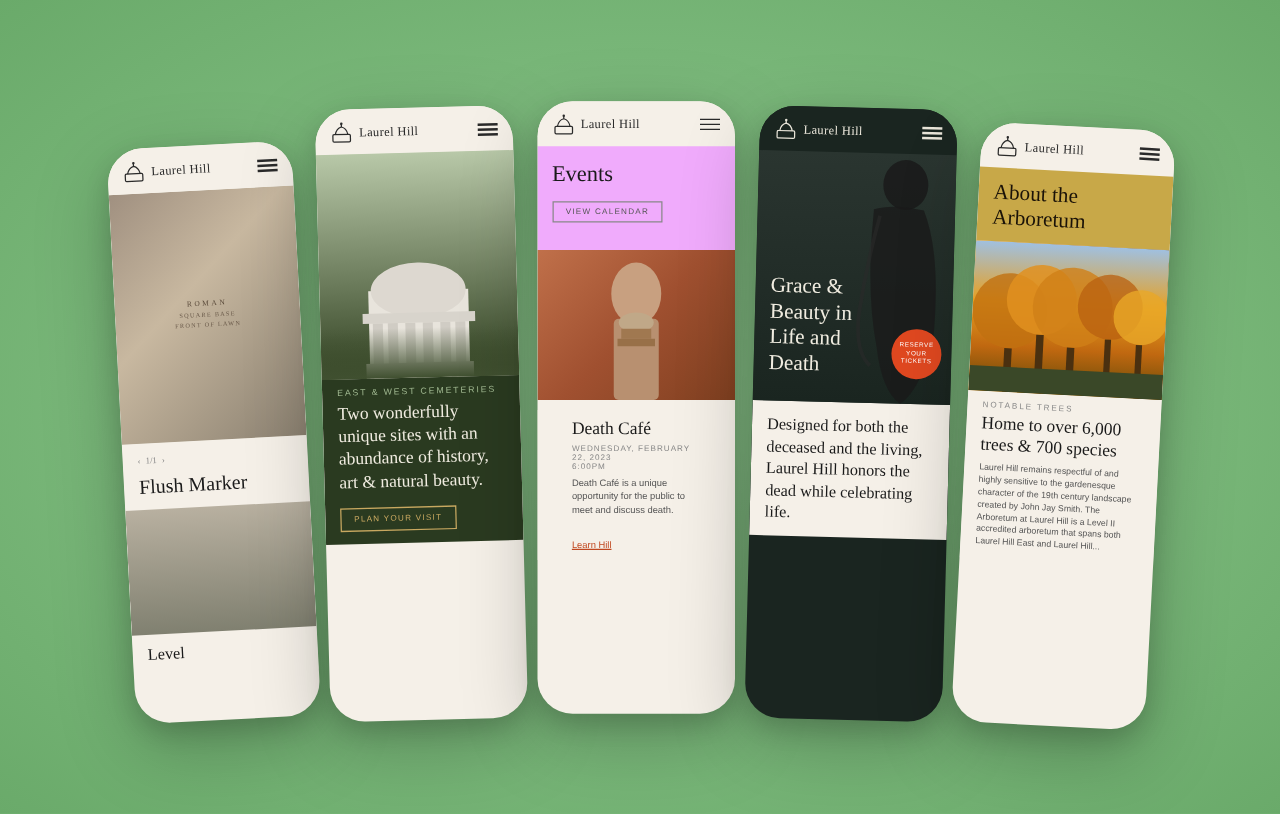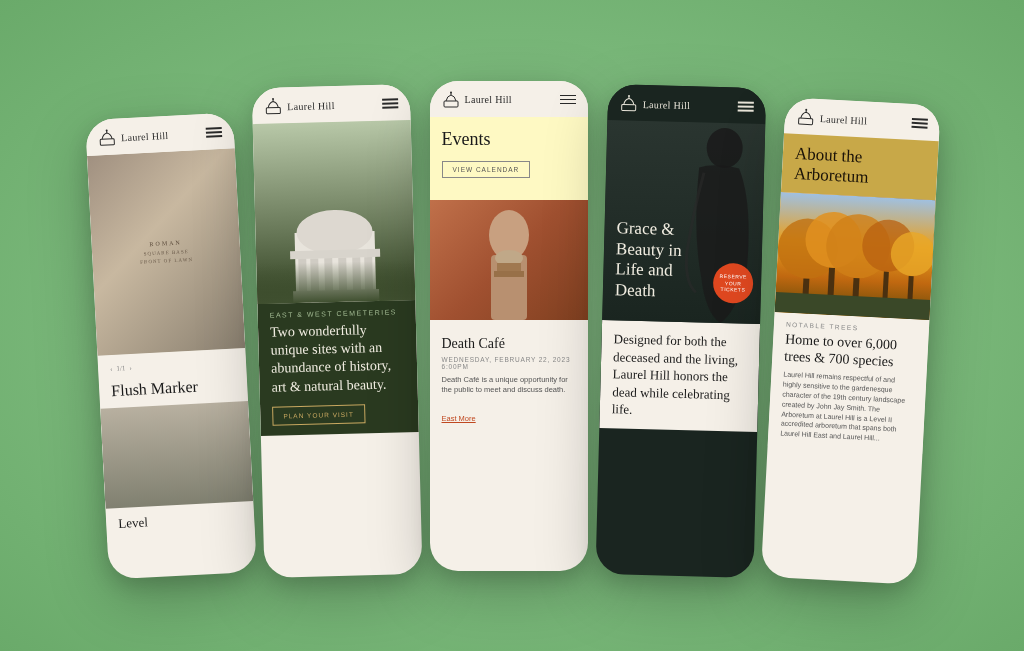--- a/index.html
+++ b/index.html
@@ -196,21 +196,21 @@
       font-size: 6.5px;
       letter-spacing: 1px;
       text-transform: uppercase;
       font-family: Arial, sans-serif;
       cursor: pointer;
     }
 
     
     .phone-3 .events-content {
       padding: 12px;
-      background: #fef9c3;
+      background: #f0abfc;
     }
 
     .events-title {
       font-size: 18px;
       font-family: Georgia, serif;
       color: #1a1a1a;
       margin-bottom: 8px;
     }
 
     .view-calendar-btn {
@@ -508,28 +508,28 @@
     <div class="event-image">
 
       <svg style="position:absolute;bottom:0;left:50%;transform:translateX(-50%);" width="80" height="120" viewBox="0 0 80 120">
         <ellipse cx="40" cy="35" rx="20" ry="25" fill="#c8a080"></ellipse>
         <rect x="22" y="55" width="36" height="65" rx="4" fill="#b89070"></rect>
         <ellipse cx="40" cy="58" rx="14" ry="8" fill="#c0a888"></ellipse>
         <rect x="28" y="63" width="24" height="8" fill="#a07850"></rect>
         <rect x="25" y="71" width="30" height="6" fill="#987048"></rect>
       </svg>
     </div>
-    <div style="padding:8px 12px; background:#f5f0e8;">
+    <div style="padding:8px 28px; background:#f5f0e8;">
       <div class="event-name">Death Café</div>
       <div class="event-date">
         <span>Wednesday, February 22, 2023</span><br>
         <span>6:00PM</span>
       </div>
       <div class="event-desc">Death Café is a unique opportunity for the public to meet and discuss death.</div>
-      <div class="learn-more">East More</div>
+      <div class="learn-more">Learn Hill</div>
     </div>
   </div>
 
   <div class="phone phone-4">
     <div class="phone-header">
       <div class="phone-logo">
         <svg class="logo-icon" viewBox="0 0 18 18" fill="none">
           <rect x="2" y="10" width="14" height="6" rx="1" stroke="#e8e4d8" stroke-width="1"></rect>
           <path d="M4 10 Q5 5 9 4 Q13 5 14 10" stroke="#e8e4d8" stroke-width="1" fill="none"></path>
           <line x1="9" y1="4" x2="9" y2="2" stroke="#e8e4d8" stroke-width="1"></line>

